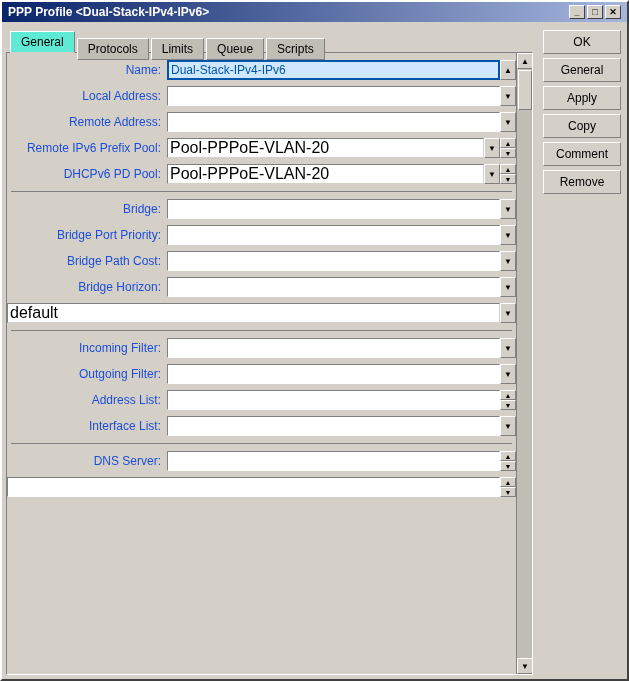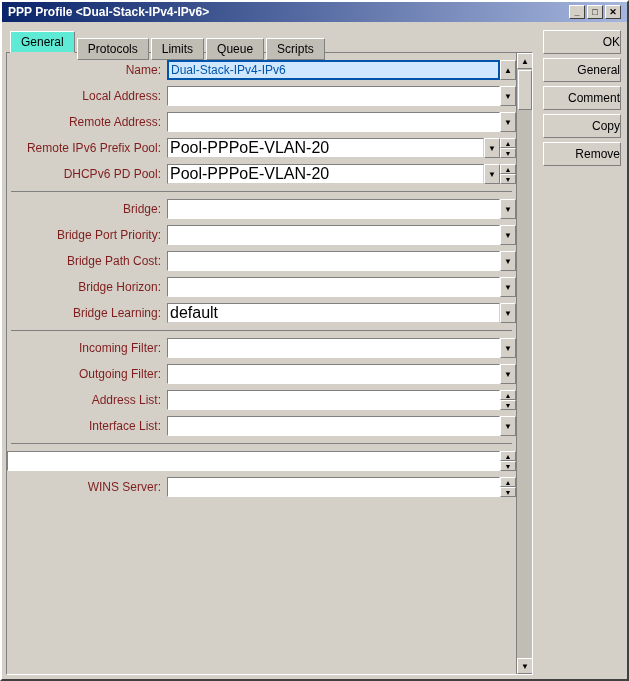--- a/index.html
+++ b/index.html
@@ -114,21 +114,21 @@
     .form-row {
       display: flex;
       align-items: center;
       margin-bottom: 4px;
       min-height: 22px;
     }
 
     .form-label {
       text-align: right;
       padding-right: 6px;
-      color: #7f1d1d;
+      color: #1d4ed8;
       flex-shrink: 0;
       width: 160px;
     }
 
     .form-input {
       flex: 1;
       height: 20px;
       background: white;
       border: 1px solid;
       border-top-color: #808080;
@@ -251,21 +251,21 @@
       height: 24px;
       background: #d4d0c8;
       border: 1px solid;
       border-top-color: #ffffff;
       border-left-color: #ffffff;
       border-right-color: #808080;
       border-bottom-color: #808080;
       cursor: pointer;
       font-size: 12px;
       font-family: inherit;
-      text-align: right;
+      text-align: center;
     }
 
     .scroll-up-btn, .scroll-down-btn {
       width: 16px;
       height: 16px;
       background: #d4d0c8;
       border: 1px solid;
       border-top-color: #ffffff;
       border-left-color: #ffffff;
       border-right-color: #808080;
@@ -417,21 +417,20 @@
 
             <div class="form-row">
               <span class="form-label">Bridge Horizon:</span>
               <div class="input-with-arrow">
                 <input class="form-input" type="text" value="" style="">
                 <div class="arrow-btn">▼</div>
               </div>
             </div>
 
             <div class="form-row">
-              <span class="form-label">Bridge Learning:</span>
               <div class="input-with-arrow">
                 <div class="dropdown-display" style="flex:1; height:20px; background:white; border:1px solid; border-top-color:#808080; border-left-color:#808080; border-right-color:#d4d0c8; border-bottom-color:#d4d0c8; padding:1px 2px; font-size:16px; display:flex; align-items:center;">
                   <span>default</span>
                 </div>
                 <div class="dropdown-btn-special">▼</div>
               </div>
             </div>
 
             <div class="separator"></div>
 
@@ -466,31 +465,31 @@
               <span class="form-label">Interface List:</span>
               <div class="input-with-arrow">
                 <input class="form-input" type="text" value="" style="">
                 <div class="arrow-btn">▼</div>
               </div>
             </div>
 
             <div class="separator"></div>
 
             <div class="form-row">
+              <span class="form-label">DNS Server:</span>
               <div class="input-with-arrow">
                 <input class="form-input" type="text" value="" style="">
                 <div class="arrow-btn-pair">
                   <div class="arrow-btn-sm">▲</div>
                   <div class="arrow-btn-sm">▼</div>
                 </div>
               </div>
             </div>
 
             <div class="form-row">
-              <span class="form-label">WINS Server:</span>
               <div class="input-with-arrow">
                 <input class="form-input" type="text" value="" style="">
                 <div class="arrow-btn-pair">
                   <div class="arrow-btn-sm">▲</div>
                   <div class="arrow-btn-sm">▼</div>
                 </div>
               </div>
             </div>
 
           </div>
@@ -502,18 +501,19 @@
             </div>
             <div class="scroll-down-btn">▼</div>
           </div>
         </div>
       </div>
     </div>
 
     <div class="side-buttons">
       <button class="side-btn">OK</button>
       <button class="side-btn">General</button>
+      <button class="side-btn">Apply</button>
+      <button class="side-btn">Copy</button>
       <button class="side-btn">Comment</button>
-      <button class="side-btn">Copy</button>
       <button class="side-btn">Remove</button>
     </div>
   </div>
 </div>
 
 </body></html>

